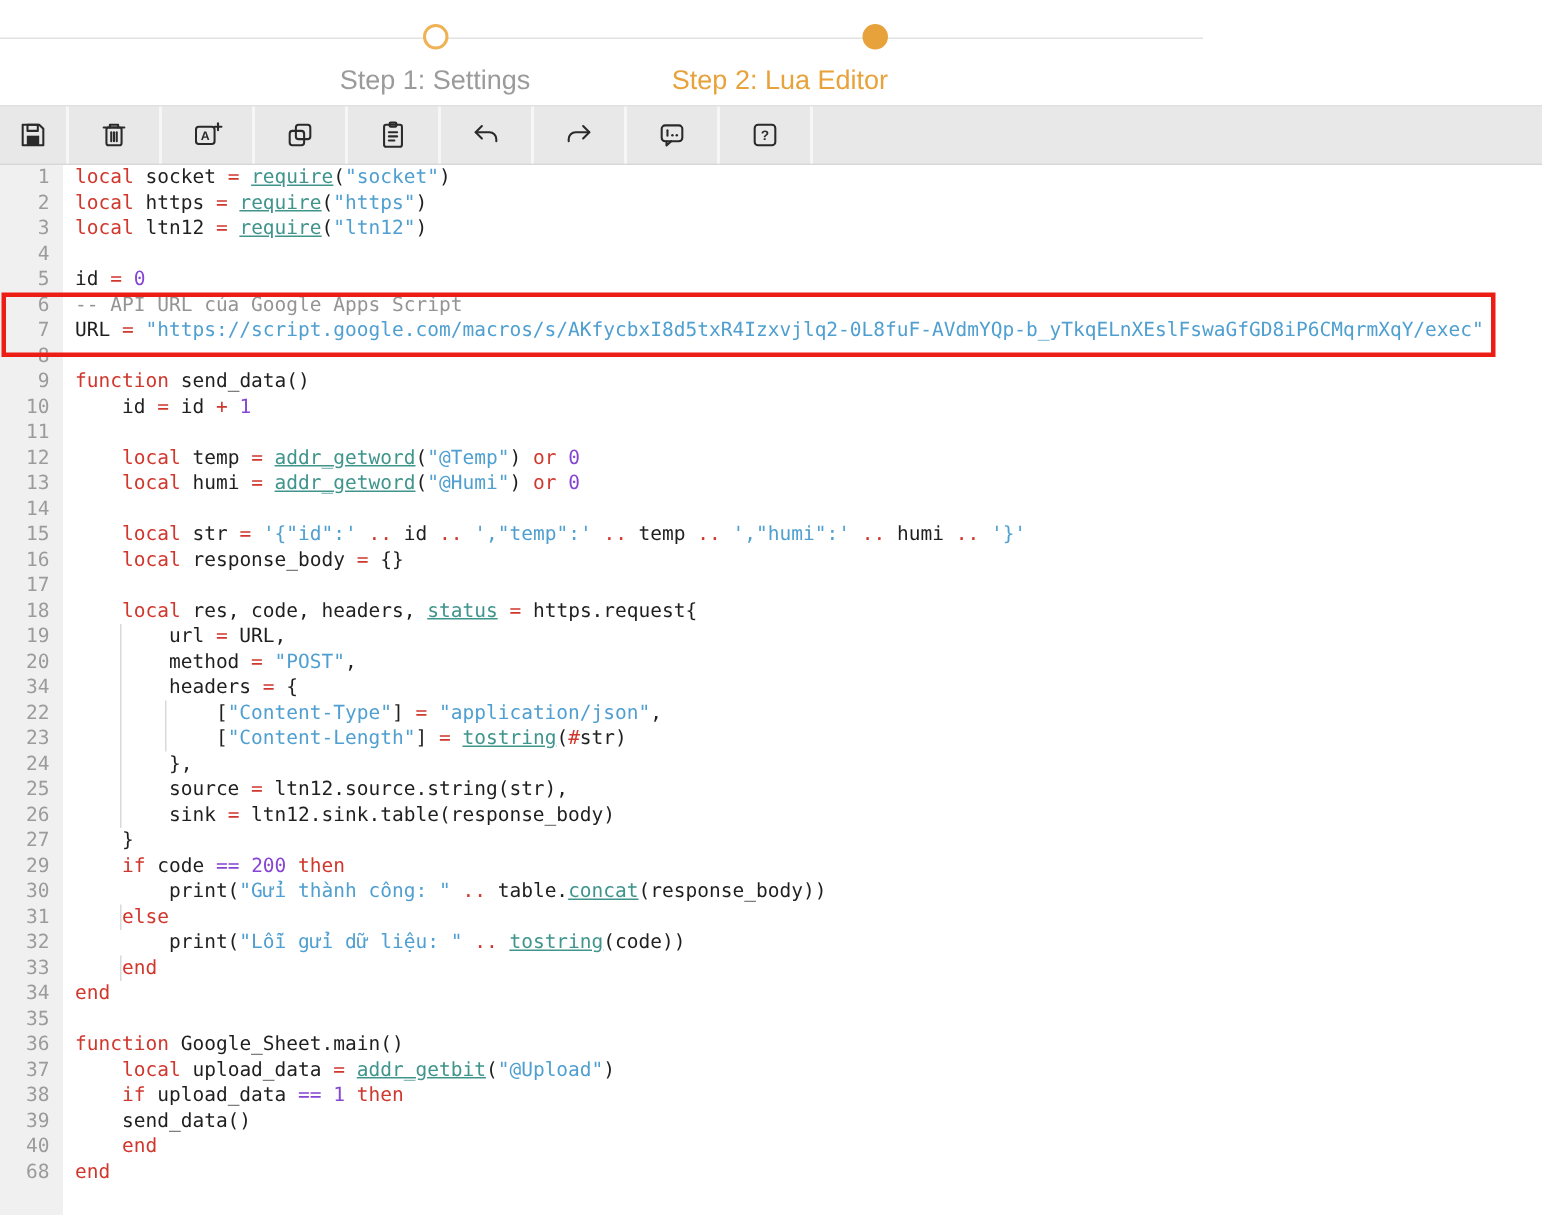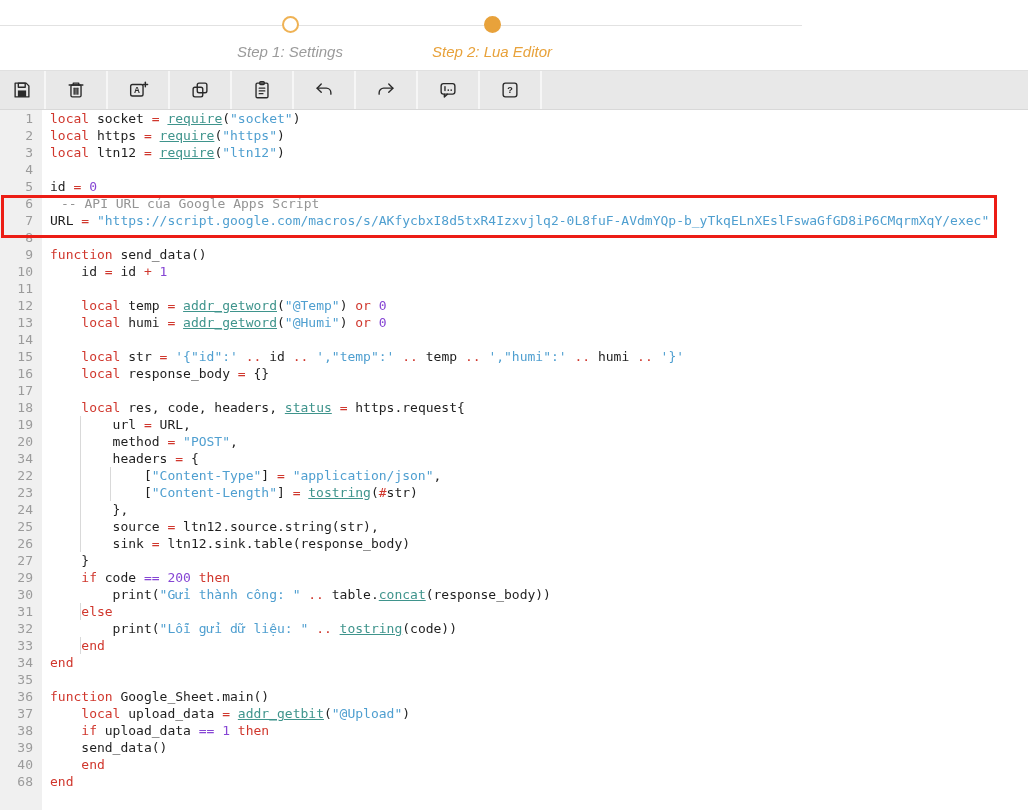--- a/index.html
+++ b/index.html
@@ -6,21 +6,21 @@
   html,body { width:1028px; height:810px; background:#fff; overflow:hidden;
               font-family:"Liberation Sans", sans-serif; }
 
   
   .stepper { position:relative; height:70px; background:#fff; }
   .stepper-line { position:absolute; left:0; top:25px; width:802px; height:1px; background:#e2e2e2; }
   .step { position:absolute; top:16px; width:200px; display:flex; flex-direction:column; align-items:center; cursor:pointer; }
   .step-circle { width:17px; height:17px; border-radius:50%; background:#fff; }
   .step1 .step-circle { border:2px solid #efb254; }
   .step2 .step-circle { background:#e8a23b; border:2px solid #e8a23b; }
-  .step-label { margin-top:10px; font-size:15px;font-style:italic; }
+  .step-label { margin-top:10px; font-size:18px; }
   .step1 .step-label { color:#9b9b9b; }
   .step2 .step-label { color:#e8a23b; }
 
   
   .toolbar { display:flex; height:40px; background:#e8e8e8;
              border-top:1px solid #e0e0e0; border-bottom:1px solid #d8d8d8; }
   .tbtn { width:62px; height:100%; display:flex; align-items:center; justify-content:center;
           border-right:2px solid #f6f6f6; cursor:pointer; }
   .tbtn:first-child { width:46px; }
   .tbtn svg { width:22px; height:22px; display:block; }
@@ -35,38 +35,38 @@
   .code-line { display:flex; height:17px; line-height:17px;
                font-family:"DejaVu Sans Mono","Liberation Mono",monospace; font-size:13px;
                white-space:pre; cursor:text; }
   .ln { flex:0 0 42px; width:42px; background:#f0f0f0; color:#9b9b9b;
         text-align:right; padding-right:9px; user-select:none; }
   .code { padding-left:8px; color:#1f1f1f; }
   .t-k { color:#d0372d;margin-top:45px; }          
   .t-o { color:#d0372d; }          
   .t-s { color:#4f9fd0; }          
   .t-n { color:#8646d4; }          
-  .t-c { color:#949494;margin-left:11px; }          
+  .t-c { color:#949494; }          
   .t-b { color:#3f948c;text-decoration:underline; }          
   .t-p { color:#1f1f1f; }          
 
   .iguide { position:absolute; width:1px; background:#d9d9d9; pointer-events:none; }
   .hlbox { position:absolute; left:1px; top:85px; width:996px; height:43px;
            border:3px solid #ec1d15; pointer-events:none; }
 </style>
 </head>
 <body>
 
 <div class="stepper">
   <div class="stepper-line"></div>
   <div class="step step1" style="left:190px;">
     <div class="step-circle"></div>
     <div class="step-label">Step 1: Settings</div>
   </div>
-  <div class="step step2" style="left:392px;">
+  <div class="step step2" style="left:392px;align-items:flex-end;">
     <div class="step-circle"></div>
     <div class="step-label">Step 2: Lua Editor</div>
   </div>
 </div>
 
 <div class="toolbar">
   <div class="tbtn">
     <svg viewBox="0 0 24 24">
       <path d="M4.5 4.5 h12 l3 3 v12 h-15 z"></path>
       <rect x="8" y="4.5" width="7.5" height="4.5"></rect>

